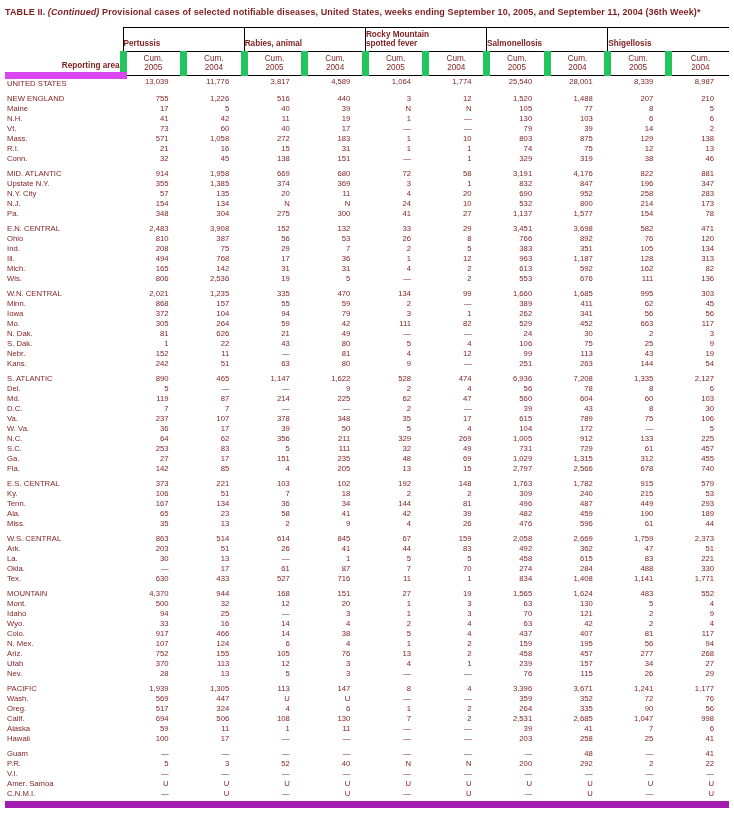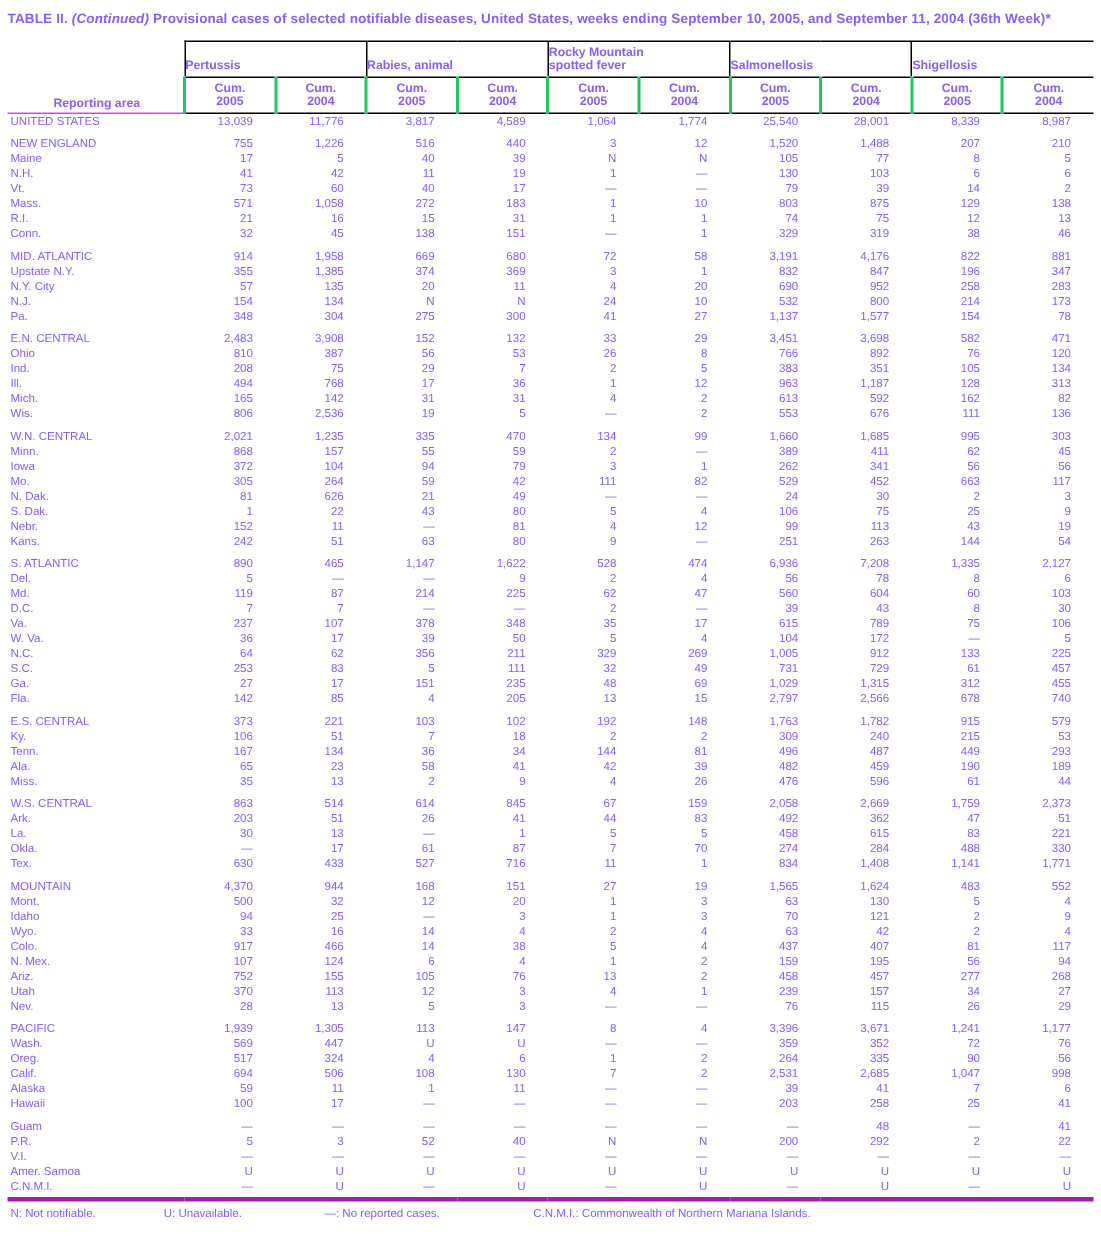--- a/index.html
+++ b/index.html
@@ -1,50 +1,50 @@
 <!DOCTYPE html>
 <html><head>
 <meta charset="utf-8">
 <style>
   html,body { margin:0; padding:0; background:#fff; }
   .page {
     width:734px; height:838px; box-sizing:border-box;
-    background:#fff; color:#8b5cf6;
+    background:#fff; color:#7f1d1d;
     font-family:"Liberation Sans","DejaVu Sans",sans-serif;
     padding:7px 5px 0 5px; overflow:hidden; position:relative;
   }
   .title { font-size:9px; font-weight:bold; line-height:11.5px; margin-bottom:8px; letter-spacing:0.1px; }
   .title .cont { font-style:italic; }
 
   table.tbl { border-collapse:collapse; width:724px; table-layout:fixed; }
   col.c-area { width:118px; }
   col.c-num  { width:60.6px; }
 
   th { font-weight:bold; }
   thead th { font-size:8.2px; }
   th.area-head {
-    text-align:center; vertical-align:bottom;
-    border-bottom:1px solid #d946ef;
+    text-align:right; vertical-align:bottom;
+    border-bottom:7px solid #d946ef;
     padding:0 0 2px 2px;
   }
   th.group {
     border-top:1px solid #000; border-bottom:1px solid #000; border-left:1px solid #000;
     text-align:left; vertical-align:bottom; white-space:pre-line;
     line-height:9.6px; padding:2px 0 2px 0;
   }
   th.cum {
-    border-left:2px solid #22c55e; border-bottom:1px solid #000;
-    text-align:center; line-height:9.6px; padding:2px 0 2px 0; font-weight:bold;
+    border-left:7px solid #22c55e; border-bottom:1px solid #000;
+    text-align:center; line-height:9.6px; padding:2px 0 2px 0; font-weight:normal;
   }
 
   tbody td { font-size:7.7px; line-height:10px; padding:0; font-variant-numeric:tabular-nums; }
   td.area { text-align:left; padding-left:2px; white-space:nowrap; }
   td.num  { text-align:right; padding-right:15px; white-space:nowrap; }
   tr.gap td { padding-top:5px; }
-  tbody tr:last-child td { border-bottom:3px solid #a21caf; padding-bottom:2px; }
+  tbody tr:last-child td { border-bottom:7px solid #a21caf; padding-bottom:2px; }
 
   .footnotes { margin-top:3px; font-size:7.7px; line-height:10.5px; padding-left:2px; }
   .fn-row1 span { display:inline-block; vertical-align:top; }
   .fn-w1 { width:100px; } .fn-w2 { width:105px; } .fn-w3 { width:137px; }
 </style>
 </head>
 <body>
 
 <div class="page">
 
@@ -990,21 +990,15 @@
           <td class="num">U</td>
           <td class="num">—</td>
           <td class="num">U</td>
           <td class="num">—</td>
           <td class="num">U</td>
         </tr>
       </tbody>
   </table>
 
   <div class="footnotes">
-    <div class="fn-row1">
-      <span class="fn-w1">N: Not notifiable.</span>
-      <span class="fn-w2">U: Unavailable.</span>
-      <span class="fn-w3">—: No reported cases.</span>
-      <span>C.N.M.I.: Commonwealth of Northern Mariana Islands.</span>
-    </div>
   </div>
 
 </div>
 
 </body></html>

